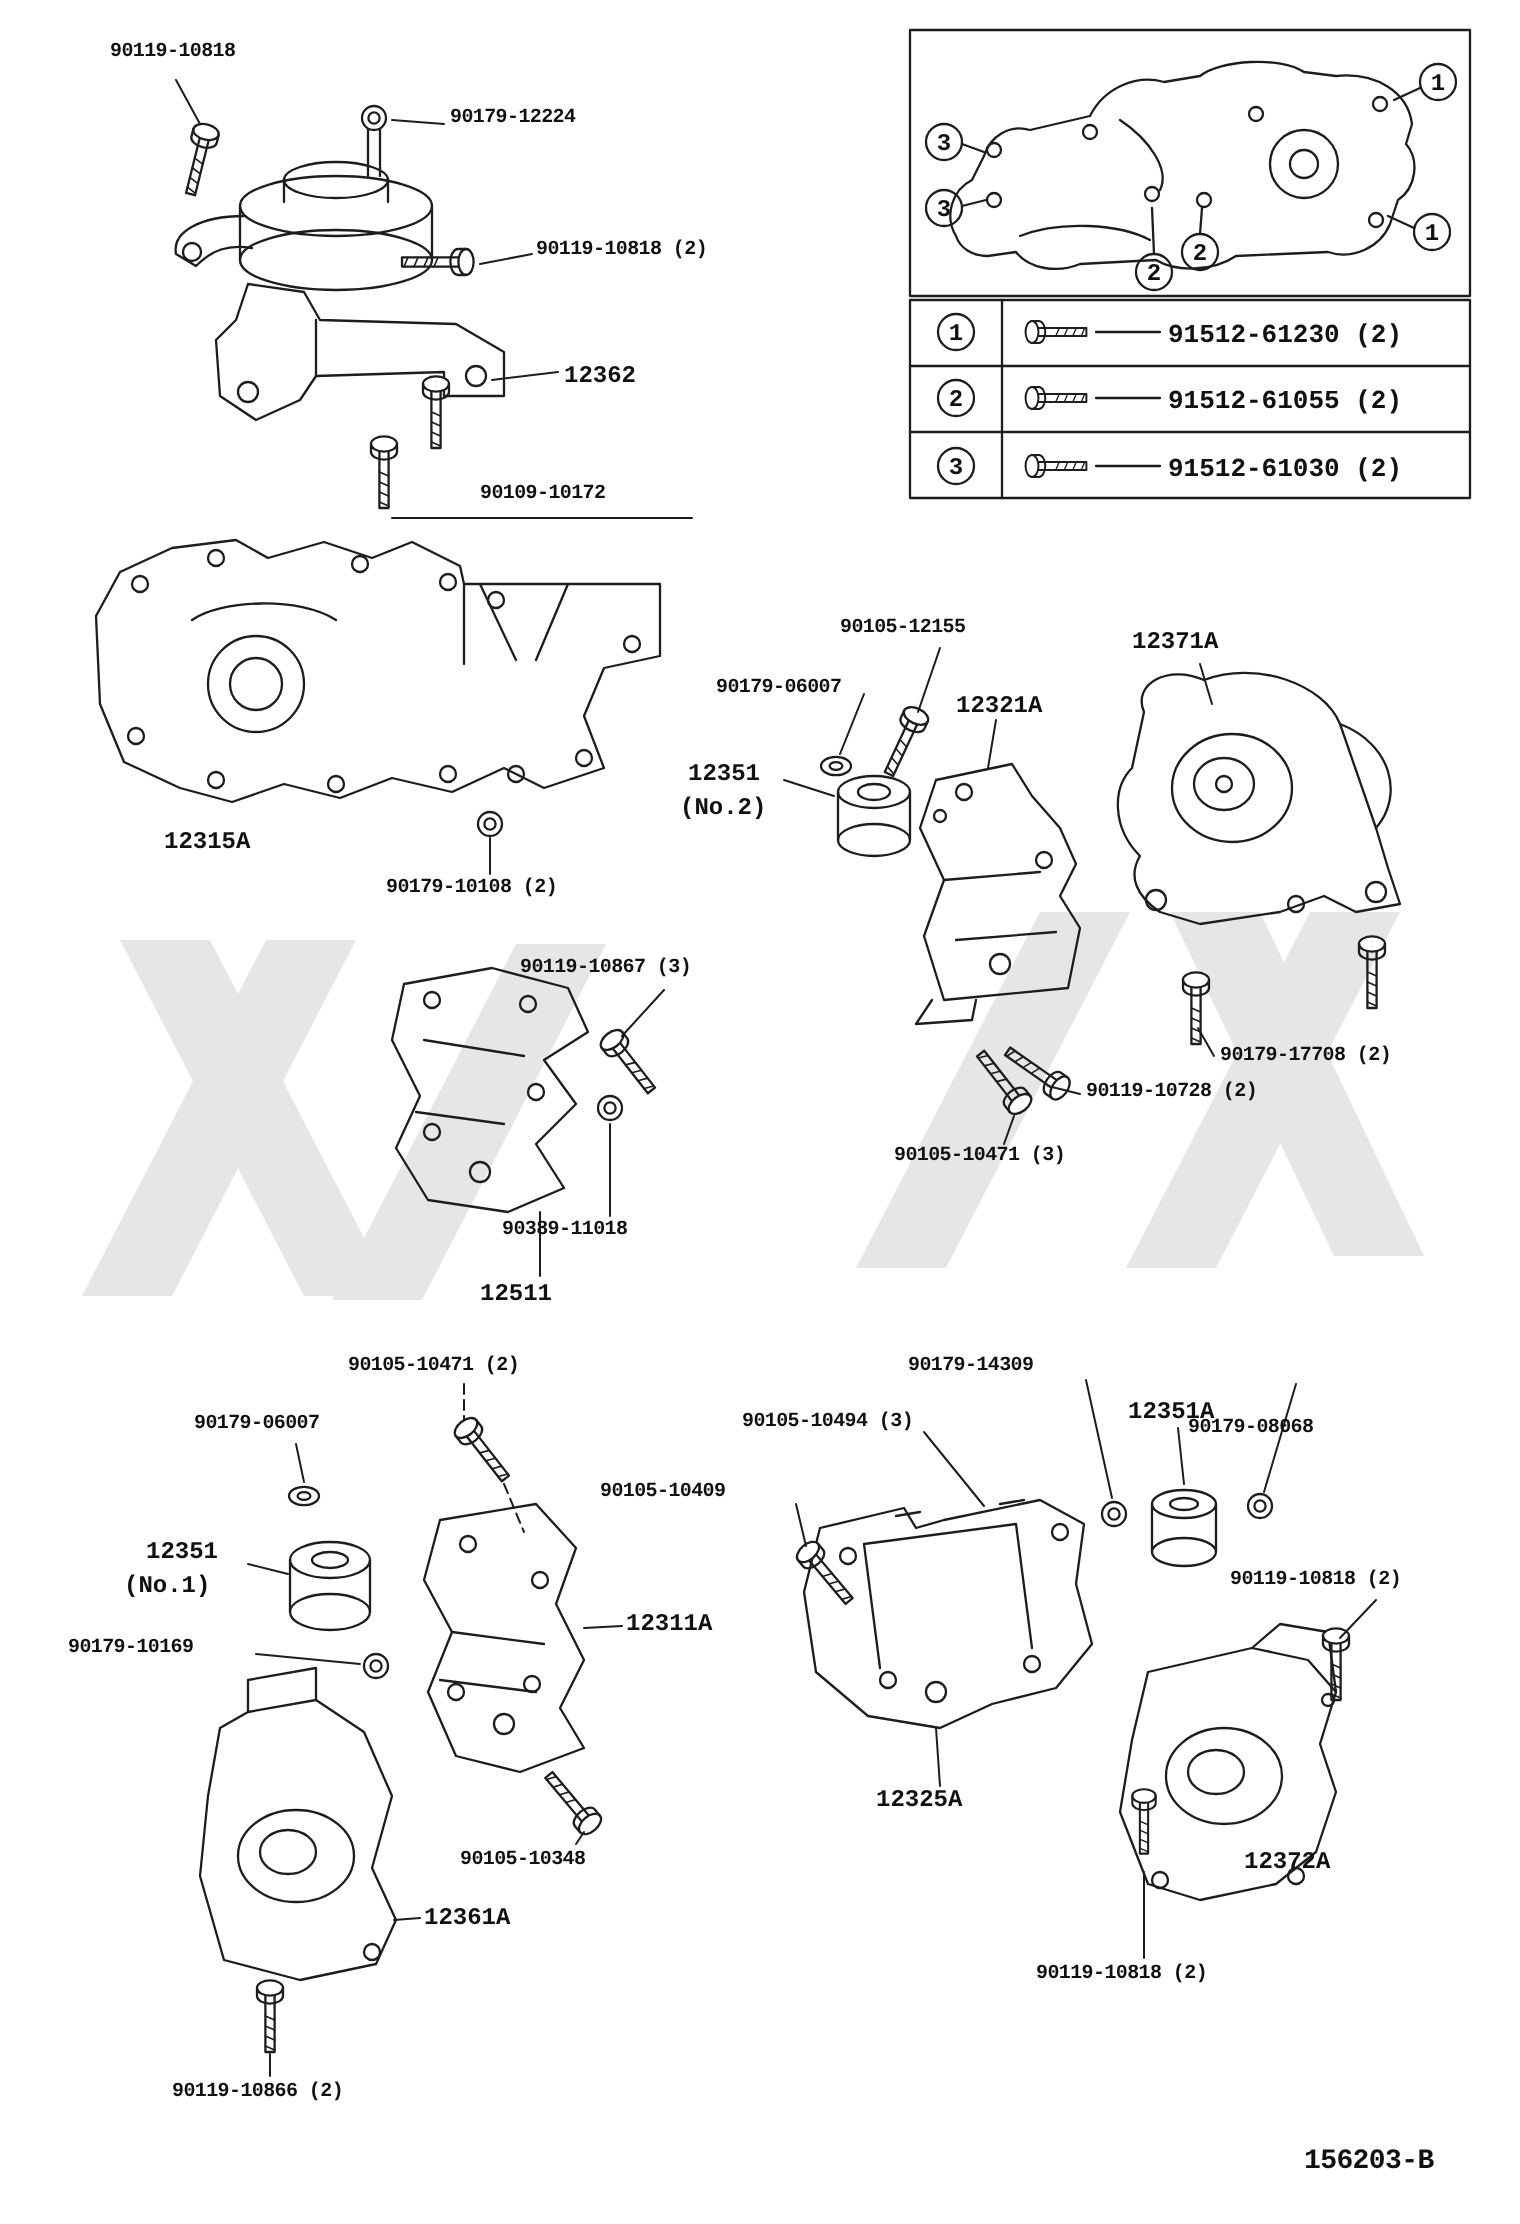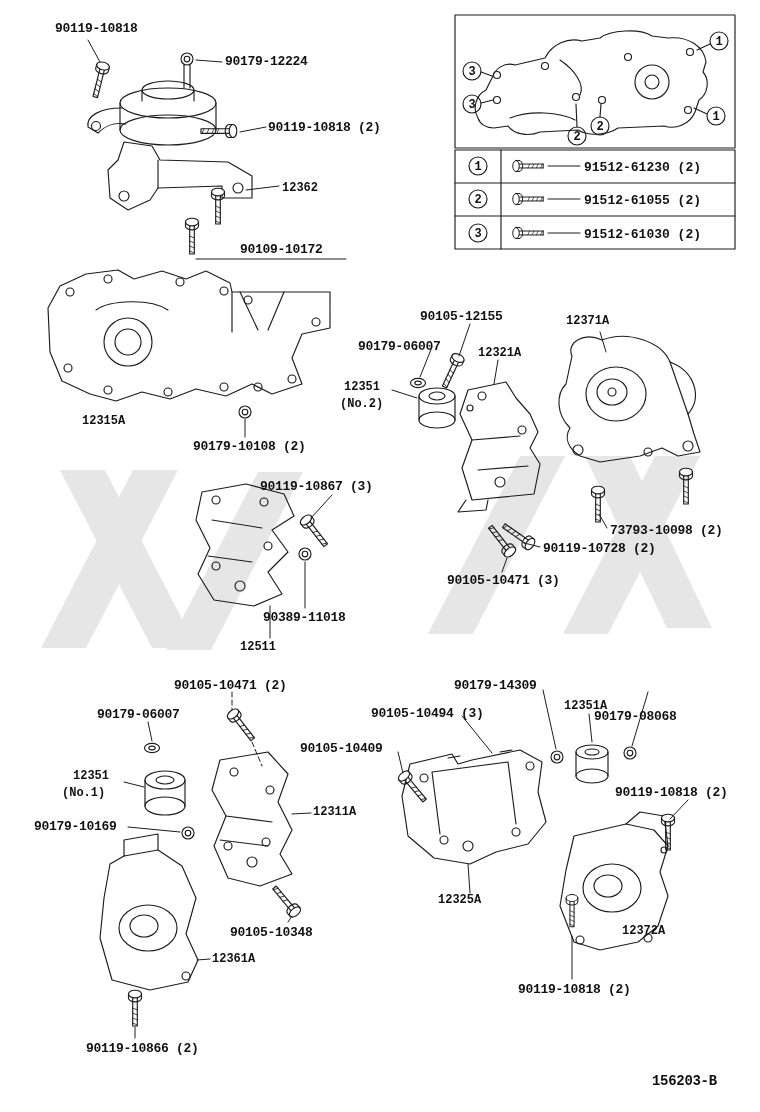--- a/index.html
+++ b/index.html
@@ -3,21 +3,21 @@
 <meta charset="utf-8">
 <style>
   * { margin:0; padding:0; box-sizing:border-box; }
   html,body { background:#ffffff; }
   .canvas {
     position:relative; width:760px; height:1112px; background:#ffffff;
     overflow:hidden; font-family:"Liberation Mono","DejaVu Sans Mono",monospace;
   }
   svg.diagram { position:absolute; left:0; top:0; display:block; }
   .lbl {
-    position:absolute; font-size:13px; font-weight:700; color:#111;
+    position:absolute; font-size:10px; font-weight:700; color:#111;
     letter-spacing:-0.3px; white-space:nowrap; line-height:1;
   }
   .lbl-lg { font-size:12px; letter-spacing:0; }
   text.t  { font-family:"Liberation Mono","DejaVu Sans Mono",monospace;
             font-size:13px; font-weight:700; fill:#111; stroke:none; }
   text.tn { font-family:"Liberation Mono","DejaVu Sans Mono",monospace;
             font-size:12px; font-weight:700; fill:#111; stroke:none; text-anchor:middle; }
 </style>
 </head>
 <body>
@@ -296,24 +296,24 @@
 <div class="lbl" style="left:240px;top:243px">90109-10172</div>
 <div class="lbl lbl-lg" style="left:82px;top:415px">12315A</div>
 <div class="lbl" style="left:193px;top:440px">90179-10108 (2)</div>
 <div class="lbl" style="left:420px;top:310px">90105-12155</div>
 <div class="lbl" style="left:358px;top:340px">90179-06007</div>
 <div class="lbl lbl-lg" style="left:478px;top:347px">12321A</div>
 <div class="lbl lbl-lg" style="left:566px;top:315px">12371A</div>
 <div class="lbl lbl-lg" style="left:344px;top:381px">12351</div>
 <div class="lbl lbl-lg" style="left:340px;top:398px">(No.2)</div>
 <div class="lbl" style="left:260px;top:480px">90119-10867 (3)</div>
-<div class="lbl" style="left:610px;top:524px">73793-10098 (2)</div>
+<div class="lbl" style="left:610px;top:524px">90179-17708 (2)</div>
 <div class="lbl" style="left:543px;top:542px">90119-10728 (2)</div>
 <div class="lbl" style="left:447px;top:574px">90105-10471 (3)</div>
-<div class="lbl" style="left:263px;top:611px">90389-11018</div>
+<div class="lbl" style="left:251px;top:611px">90389-11018</div>
 <div class="lbl lbl-lg" style="left:240px;top:641px">12511</div>
 <div class="lbl" style="left:174px;top:679px">90105-10471 (2)</div>
 <div class="lbl" style="left:454px;top:679px">90179-14309</div>
 <div class="lbl" style="left:594px;top:710px">90179-08068</div>
 <div class="lbl" style="left:97px;top:708px">90179-06007</div>
 <div class="lbl lbl-lg" style="left:564px;top:700px">12351A</div>
 <div class="lbl" style="left:371px;top:707px">90105-10494 (3)</div>
 <div class="lbl" style="left:300px;top:742px">90105-10409</div>
 <div class="lbl lbl-lg" style="left:73px;top:770px">12351</div>
 <div class="lbl lbl-lg" style="left:62px;top:787px">(No.1)</div>

